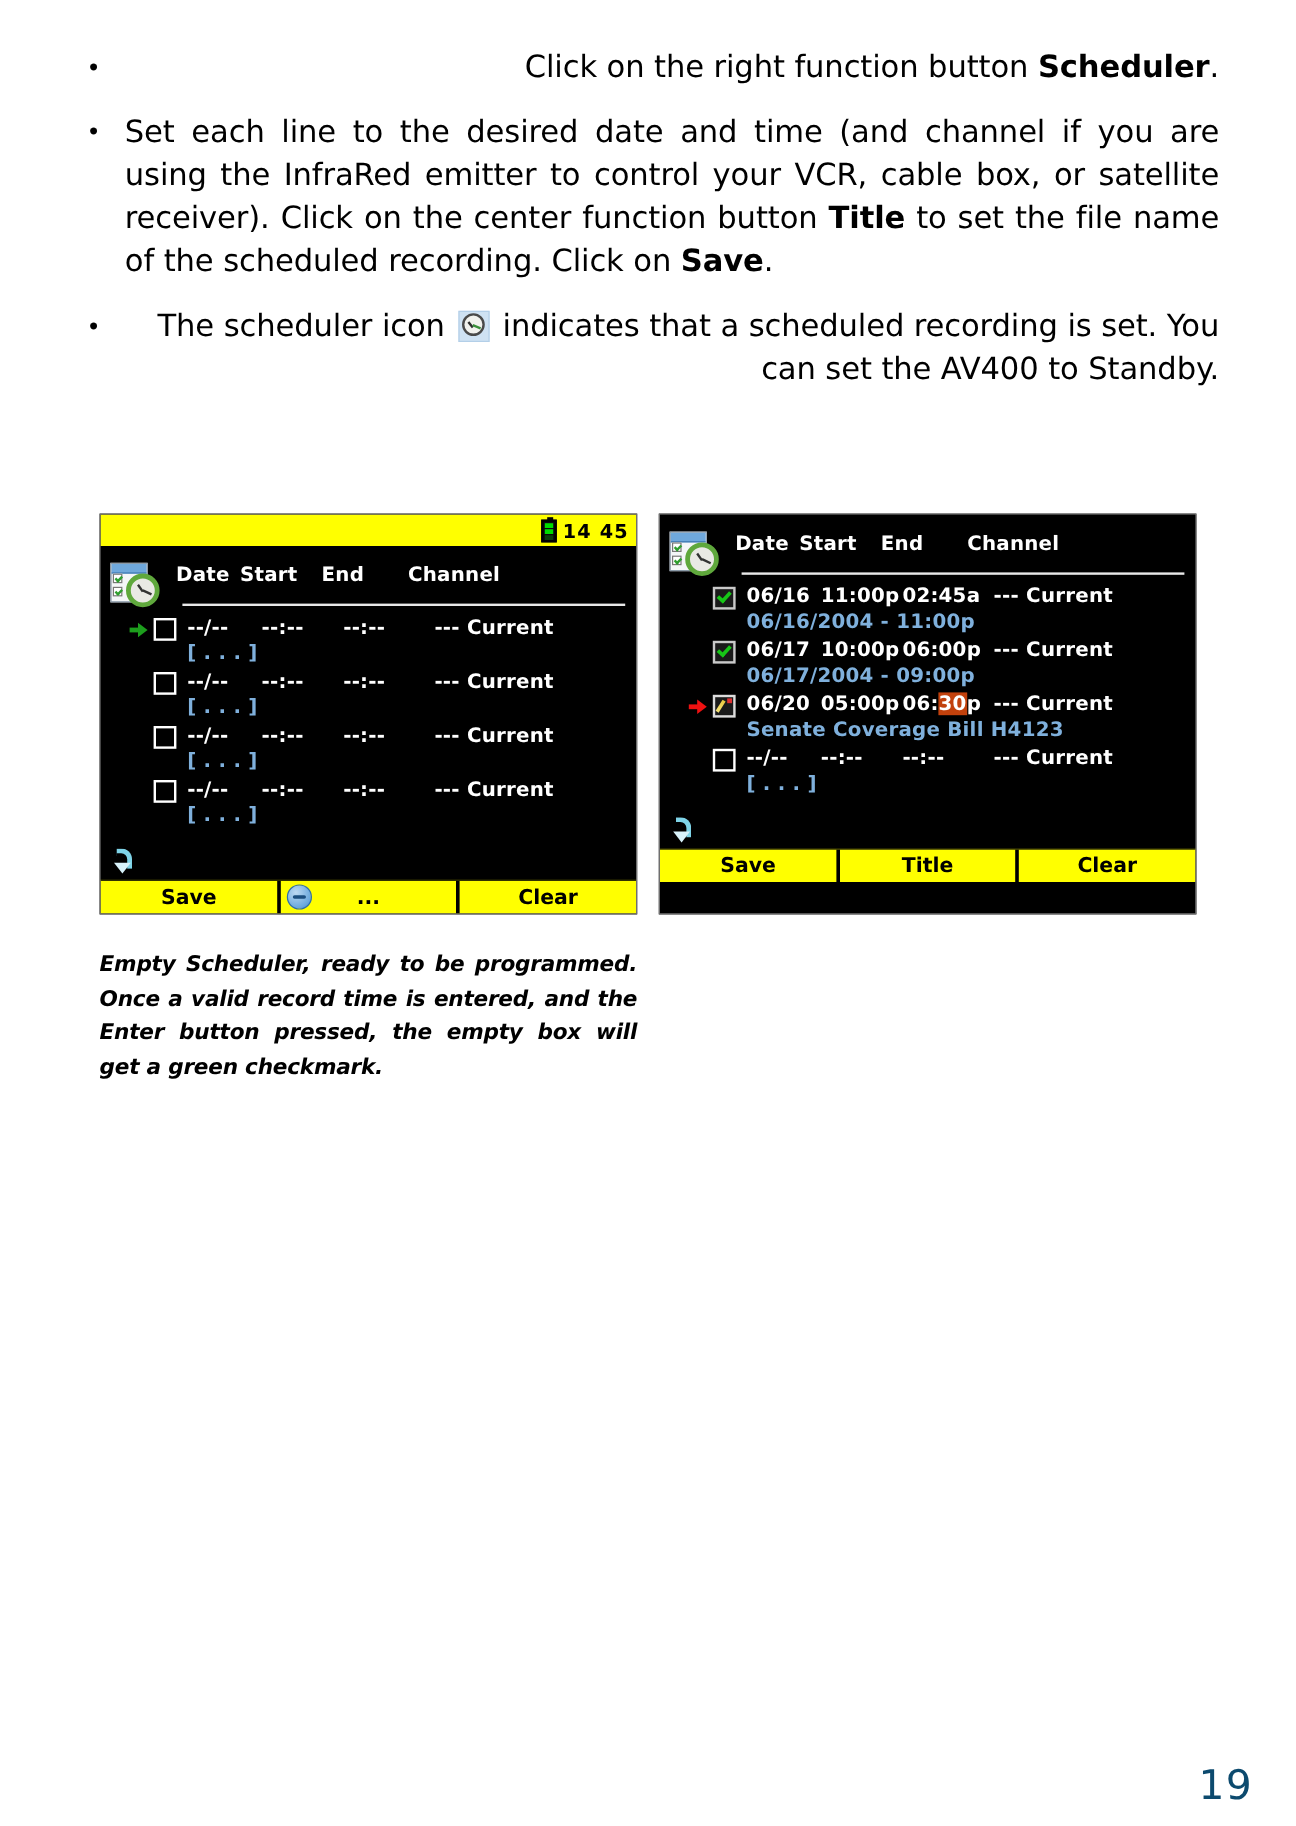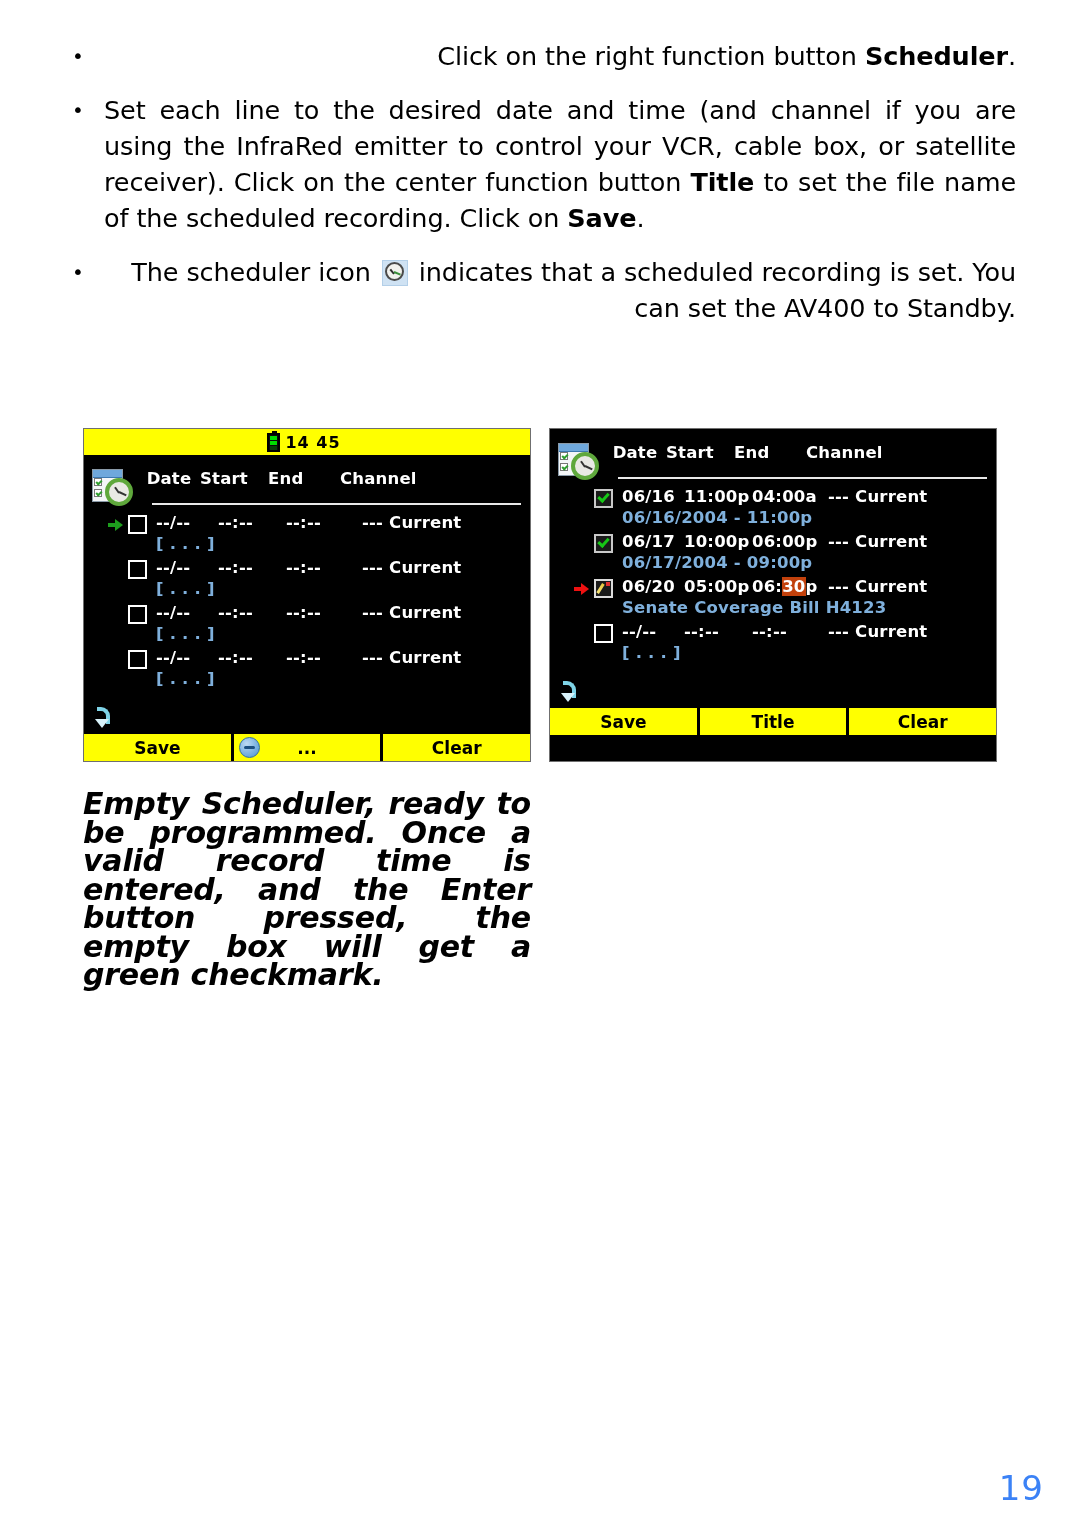--- a/index.html
+++ b/index.html
@@ -100,21 +100,21 @@
     border: 1px solid #6f6f6f;
     box-sizing: border-box;
     font-family: "DejaVu Sans", "Liberation Sans", sans-serif;
   }
 
   .dev-statusbar {
     height: 26px;
     background: #ffff00;
     display: flex;
     align-items: center;
-    justify-content: center;
+    justify-content: flex-end;
     padding-right: 6px;
     box-sizing: border-box;
   }
   .battery {
     width: 13px;
     height: 19px;
     border: 2px solid #000;
     box-sizing: border-box;
     position: relative;
     margin-right: 5px;
@@ -423,37 +423,37 @@
   .captions {
     position: absolute;
     left: 83px;
     top: 790px;
     width: 914px;
     display: flex;
     justify-content: space-between;
   }
   .caption {
     width: 448px;
-    font-size: 30px;
+    font-size: 18px;
     line-height: 28.5px;
     font-style: italic;
     font-weight: bold;
     text-align: justify;
     font-family: "DejaVu Sans", "Liberation Sans", sans-serif;
     letter-spacing: -0.2px;
   }
 
   
   .pagenum {
     position: absolute;
     right: 36px;
     bottom: 14px;
     font-size: 34px;
     font-family: "DejaVu Sans", "Liberation Sans", sans-serif;
-    color: #3b82f6;
+    color: #0c4a6e;
     letter-spacing: 1px;
   }
 </style>
 </head>
 <body>
 
 <div class="bullets">
 
   <div class="bullet-row">
     <div class="bullet-dot">•</div>
@@ -561,21 +561,21 @@
             <span class="c-date">Date</span>
             <span class="c-start">Start</span>
             <span class="c-end">End</span>
             <span class="c-channel">Channel</span>
           </div>
         </div>
         <div class="hdr-rule"></div>
         <div class="rows">
           <div class="srow">
             <span class="cbox checked"></span>
-            <div class="rowline"><span class="f-date">06/16</span><span class="f-start">11:00p</span><span class="f-end">04:00a</span><span class="f-channel">--- Current</span></div>
+            <div class="rowline"><span class="f-date">06/16</span><span class="f-start">11:00p</span><span class="f-end">02:45a</span><span class="f-channel">--- Current</span></div>
             <div class="subline">06/16/2004 - 11:00p</div>
           </div>
           <div class="srow">
             <span class="cbox checked"></span>
             <div class="rowline"><span class="f-date">06/17</span><span class="f-start">10:00p</span><span class="f-end">06:00p</span><span class="f-channel">--- Current</span></div>
             <div class="subline">06/17/2004 - 09:00p</div>
           </div>
           <div class="srow">
             <span class="marker red">
               <span class="shaft"></span>

